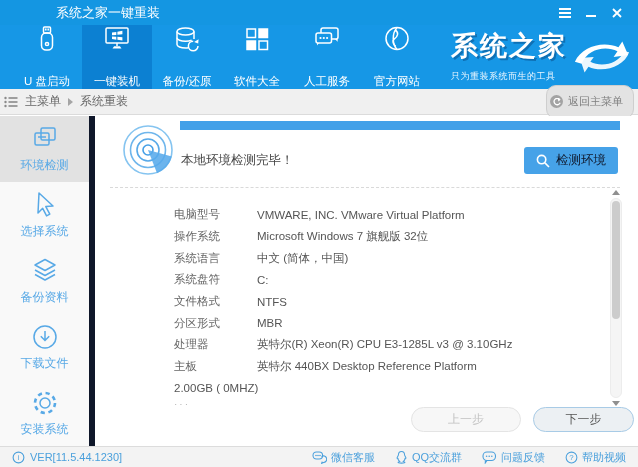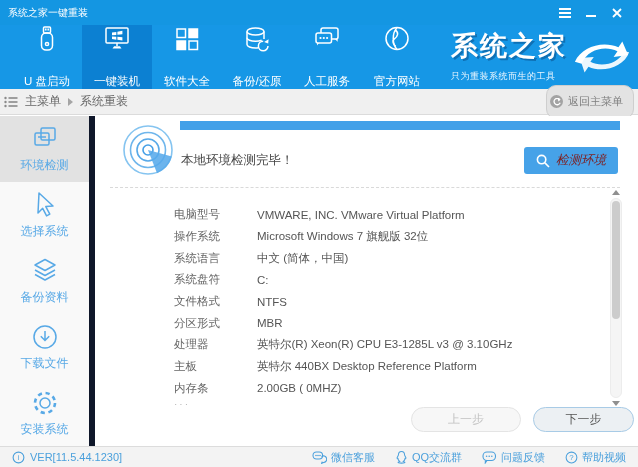--- a/index.html
+++ b/index.html
@@ -2,21 +2,21 @@
 <html><head>
 <meta charset="utf-8">
 <style>
   * { margin:0; padding:0; box-sizing:border-box; }
   body { font-family:"Liberation Sans","DejaVu Sans",sans-serif; background:#888; }
   .window { position:relative; width:638px; height:467px; background:#fff; overflow:hidden; }
 
   
   .titlebar { position:absolute; top:0; left:0; right:0; height:25px; background:#1496E2;
     display:flex; align-items:center; padding:0 8px; }
-  .title-text { color:#fff; font-size:10px; flex:1; }
+  .title-text { color:#fff; font-size:13px; flex:1;margin-left:48px; }
   .win-controls { display:flex; align-items:center; }
   .win-btn { width:26px; height:25px; display:flex; align-items:center; justify-content:center; cursor:pointer; }
 
   
   .topnav { position:absolute; top:25px; left:0; right:0; height:64px; background:#1697E6;
     display:flex; padding-left:12px; }
   .nav-item { width:70px; height:64px; display:flex; flex-direction:column; align-items:center;
     justify-content:space-between; gap:3px; color:#fff; font-size:11.5px; cursor:pointer; }
   .nav-item.active { background:#0C80D2; }
   .brand { position:absolute; right:6px; top:25px; height:64px; display:flex; align-items:center; gap:5px; }
@@ -47,21 +47,21 @@
   .side-item .lbl { font-size:12px; color:#58A9E6; }
 
   
   .main { position:absolute; top:116px; left:96px; right:0; bottom:21px; background:#fff; }
   .radar { position:absolute; left:26px; top:8px; }
   .progress-track { position:absolute; left:84px; top:5px; right:18px; height:9px; background:#E8F2FB; }
   .progress-fill { height:100%; background:#42A0E8; }
   .status-text { position:absolute; left:85px; top:36px; font-size:12.5px; color:#444; }
   .detect-btn { position:absolute; right:20px; top:31px; width:94px; height:27px; background:#46A2E8;
     border-radius:3px; display:flex; align-items:center; justify-content:center; gap:6px;
-    color:#7f1d1d; font-size:12.5px; cursor:pointer;font-style:italic; }
+    color:#0f172a; font-size:12.5px; cursor:pointer; }
   .dashed-sep { position:absolute; left:14px; right:18px; top:71px; border-top:1px dashed #D9D9D9; }
 
   .info-list { position:absolute; left:30px; top:88px; right:36px;margin-left:48px; }
   .info-row { display:flex; height:21.7px; align-items:center; }
   .info-label { width:83px; font-size:11.5px; color:#666; flex:none; }
   .info-value { font-size:11.5px; color:#555; white-space:nowrap; }
   .clipped-row { height:6px; overflow:hidden; font-size:10px; color:#B5B5B5; letter-spacing:2px; }
 
   .prev-btn { position:absolute; left:315px; bottom:14px; width:110px; height:25px; border-radius:13px;
     background:#F7F7F7; border:1px solid #E4E4E4; color:#C2C2C2; font-size:12px;
@@ -142,39 +142,39 @@
           </g>
           <path d="M16 18v3"></path>
             <path d="M11.5 23.5 l1.6-2.2 h5.8 l1.6 2.2 z" fill="#fff" stroke="none"></path>
         </svg>
       </span>
       <span class="lbl">一键装机</span>
     </div>
     <div class="nav-item">
       <span>
         <svg width="32" height="30" viewBox="0 0 32 30" fill="none" stroke="#fff" stroke-width="1.5">
-          <rect x="6" y="4" width="8.5" height="8.5"></rect>
-          <rect x="18" y="4" width="8.5" height="8.5" fill="#fff"></rect>
-          <rect x="6" y="16" width="8.5" height="8.5" fill="#fff"></rect>
-          <rect x="18" y="16" width="8.5" height="8.5"></rect>
-        </svg>
-      </span>
-      <span class="lbl">软件大全</span>
-    </div>
-    <div class="nav-item">
-      <span>
-        <svg width="32" height="30" viewBox="0 0 32 30" fill="none" stroke="#fff" stroke-width="1.5">
           <ellipse cx="14.5" cy="6.5" rx="8.5" ry="3.5"></ellipse>
           <path d="M6 6.5 v13 c0 2 3.8 3.5 8.5 3.5 1 0 2 -.06 2.9 -.17 M23 6.5 v7.5"></path>
           <path d="M6 12.8 c0 2 3.8 3.5 8.5 3.5 2.4 0 4.6 -.4 6.2 -1"></path>
           <path d="M27 21 a4.8 4.8 0 1 1 -4.8 -4.8"></path>
           <path d="M27.6 14.2 l-.4 4.4 -4.1 -1.5 z" fill="#fff" stroke="none"></path>
         </svg>
       </span>
       <span class="lbl">备份/还原</span>
+    </div>
+    <div class="nav-item">
+      <span>
+        <svg width="32" height="30" viewBox="0 0 32 30" fill="none" stroke="#fff" stroke-width="1.5">
+          <rect x="6" y="4" width="8.5" height="8.5"></rect>
+          <rect x="18" y="4" width="8.5" height="8.5" fill="#fff"></rect>
+          <rect x="6" y="16" width="8.5" height="8.5" fill="#fff"></rect>
+          <rect x="18" y="16" width="8.5" height="8.5"></rect>
+        </svg>
+      </span>
+      <span class="lbl">软件大全</span>
     </div>
     <div class="nav-item">
       <span>
         <svg width="32" height="30" viewBox="0 0 32 30" fill="none" stroke="#fff" stroke-width="1.5">
           <rect x="10" y="3" width="17" height="11" rx="2"></rect>
           <path d="M24 14 l2.6 2.8 v-2.8" fill="#fff" stroke="none"></path>
           <rect x="5" y="8" width="15.5" height="10" rx="2" fill="#1697E6"></rect>
           <g fill="#fff" stroke="none">
               <circle cx="9.5" cy="13" r="1.1"></circle>
               <circle cx="12.8" cy="13" r="1.1"></circle>
@@ -345,21 +345,20 @@
       </div>
       <div class="info-row">
         <span class="info-label">处理器</span>
         <span class="info-value">英特尔(R) Xeon(R) CPU E3-1285L v3 @ 3.10GHz</span>
       </div>
       <div class="info-row">
         <span class="info-label">主板</span>
         <span class="info-value">英特尔 440BX Desktop Reference Platform</span>
       </div>
       <div class="info-row">
-        <span class="info-label">内存条</span>
         <span class="info-value">2.00GB ( 0MHZ)</span>
       </div>
       <div class="clipped-row">···</div>
     </div>
 
     <div class="scrollbar">
       <span class="sb-arrow-up"></span>
       <div class="sb-track">
         <div class="sb-thumb"></div>
       </div>

